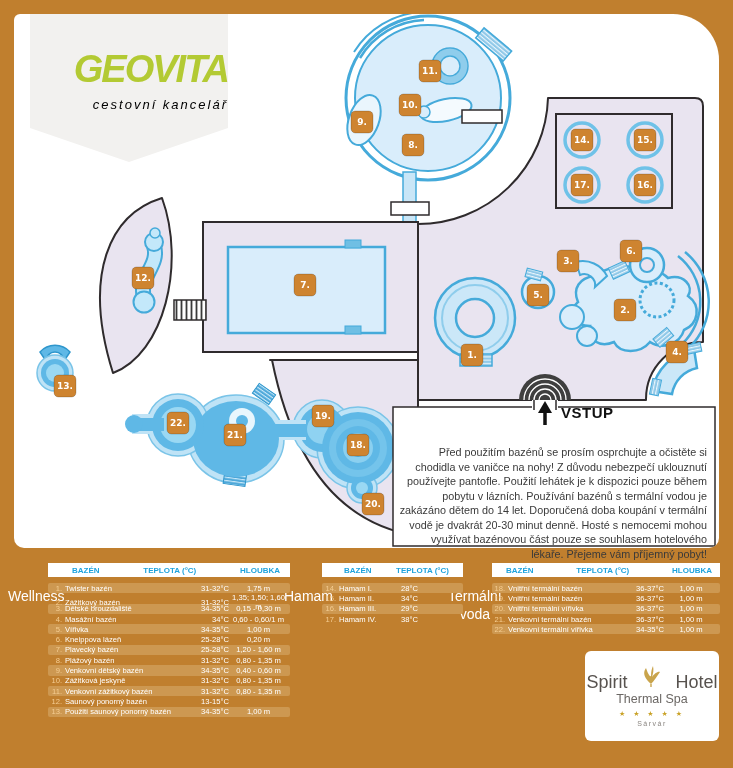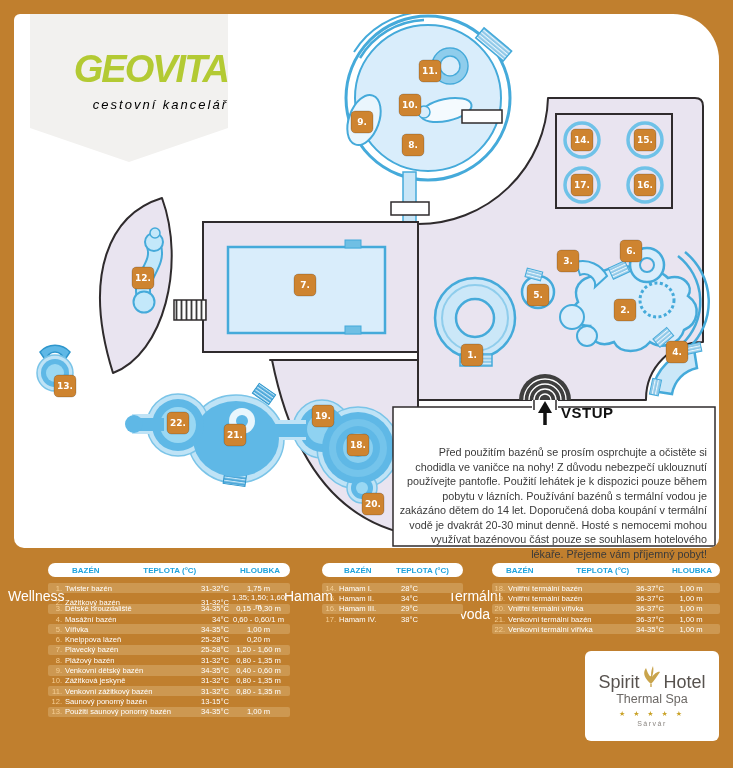--- a/index.html
+++ b/index.html
@@ -14,21 +14,21 @@
   .brand-name{margin-top:34px;font-size:38px;font-weight:800;color:#B3CA33;letter-spacing:-2px;}
   .brand-tag{font-size:13px;color:#000000;letter-spacing:2px;margin-top:6px;}
   
   .notice{position:absolute;left:399px;top:428px;width:308px;font-size:10.8px;line-height:14.5px;
           color:#3A3A3A;text-align:right;z-index:4;margin-top:17px;}
   
   .ptable{position:absolute;top:563px;}
   .t1{left:48px;width:242px;}
   .t2{left:322px;width:141px;}
   .t3{left:492px;width:228px;}
-  .thead{height:14px;background:#fff;border-radius:7px;display:flex;justify-content:space-between;
+  .thead{height:14px;background:#fff;border-radius:0;display:flex;justify-content:space-between;
          align-items:center;font-weight:bold;font-size:8px;color:#1FA3DC;}
   .t1 .thead{padding:0 10px 0 24px;}
   .t2 .thead{padding:0 14px 0 22px;}
   .t3 .thead{padding:0 8px 0 14px;}
   .trows{margin-top:6px;}
   .trow{display:grid;align-items:center;height:10.3px;font-size:7.6px;color:#fff;border-radius:2px;padding:0 2px;}
   .t1 .trow{grid-template-columns:15px 122px 42px 1fr;}
   .t2 .trow{grid-template-columns:15px 62px 1fr;}
   .t3 .trow{grid-template-columns:14px 112px 44px 1fr;}
   .trow:nth-of-type(odd){background:#CD9851;}
@@ -37,21 +37,21 @@
   .c-temp{text-align:right;}
   .t2 .c-temp{text-align:left;}
   .c-depth{text-align:center;}
   .glabel{position:absolute;top:587px;font-size:14px;color:#fff;text-align:right;line-height:1.3;}
   .gl1{left:8px;width:36px;}
   .gl2{left:284px;width:34px;}
   .gl3{left:448px;width:42px;}
   
   .spirit{position:absolute;left:585px;top:651px;width:134px;height:90px;background:#fff;border-radius:6px;
           display:flex;flex-direction:column;align-items:center;justify-content:center;}
-  .spirit-name{font-size:18px;color:#57524E;display:flex;align-items:flex-end;gap:2px;line-height:1;}
+  .spirit-name{font-size:18px;color:#57524E;display:flex;align-items:flex-end;gap:14px;line-height:1;}
   .spirit-sub{font-size:12.5px;color:#6B6764;margin-top:1px;}
   .spirit-stars{color:#C9A227;font-size:7px;letter-spacing:3px;margin-top:4px;}
   .spirit-loc{font-size:7px;color:#8A8580;letter-spacing:1.5px;margin-top:2px;}
 </style>
 </head>
 <body>
 
 <div class="stage">
 
   <div class="sheet">

